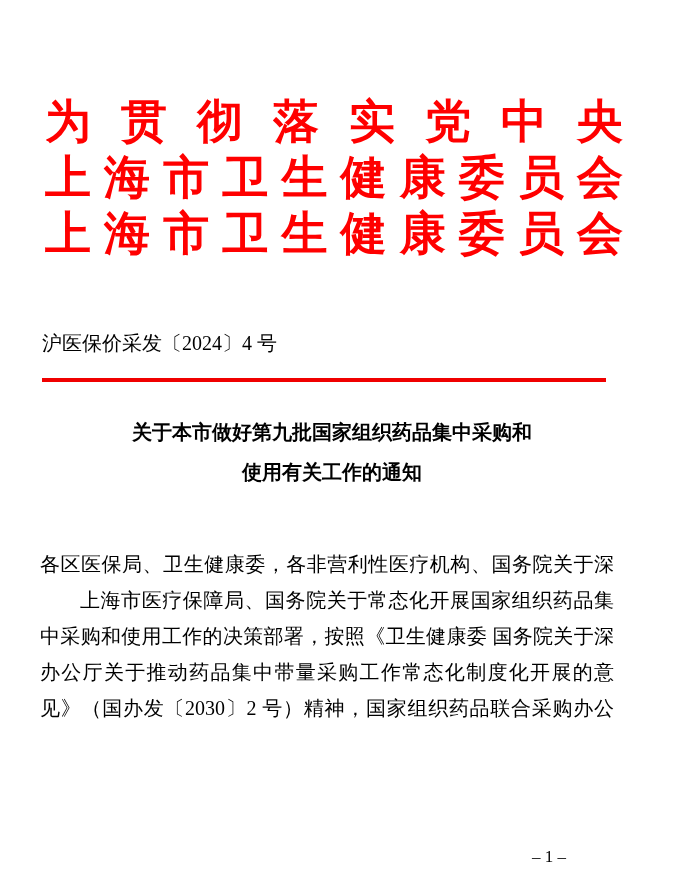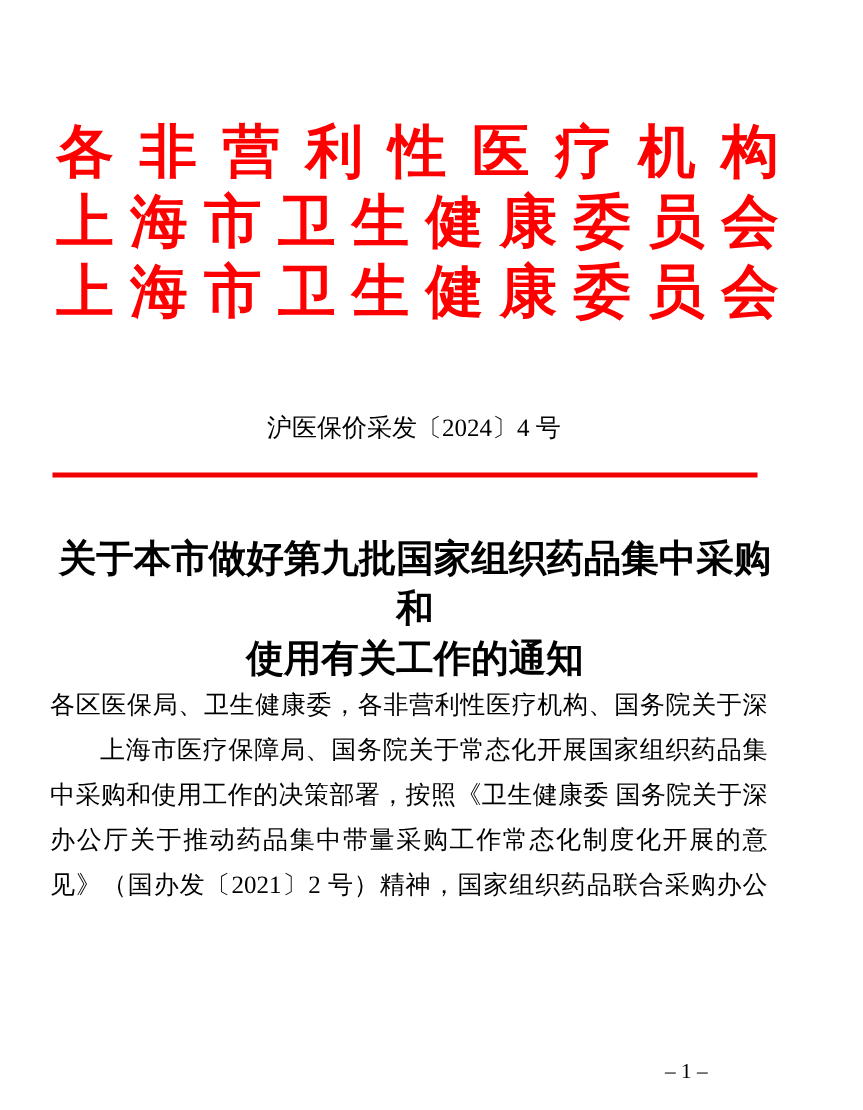--- a/index.html
+++ b/index.html
@@ -33,45 +33,45 @@
     text-align-last: justify;
     white-space: nowrap;
   }
 
   
   .doc-number {
     position: absolute;
     left: 42px;
     top: 331px;
     width: 578px;
-    text-align: center;
+    text-align: left;
     font-size: 20px;
     line-height: 24px;
     color: #000000;
   }
 
   
   .red-rule {
     position: absolute;
     left: 42px;
     top: 378px;
     width: 564px;
     height: 4px;
     background: #f00000;
   }
 
   
   .doc-title {
     position: absolute;
     left: 42px;
-    top: 428px;
+    top: 412px;
     width: 580px;
     margin: 0;
     text-align: center;
-    font-size: 30px;
+    font-size: 20px;
     line-height: 40px;
     font-weight: bold;
     color: #000000;
   }
   .title-line { display: block; }
 
   
   .doc-body {
     position: absolute;
     left: 40px;
@@ -104,37 +104,37 @@
     line-height: 20px;
     color: #000000;
   }
 </style>
 </head>
 <body>
 
 <div class="page">
 
   <div class="agency-header">
-    <div class="agency-line">各非营利性医疗机构</div>
+    <div class="agency-line">为贯彻落实党中央</div>
     <div class="agency-line">上海市卫生健康委员会</div>
     <div class="agency-line">上海市卫生健康委员会</div>
   </div>
 
   <div class="doc-number">沪医保价采发〔2024〕4 号</div>
 
   <div class="red-rule"></div>
 
   <h1 class="doc-title">
     <span class="title-line">关于本市做好第九批国家组织药品集中采购和</span>
     <span class="title-line">使用有关工作的通知</span>
   </h1>
 
   <div class="doc-body">
     <div class="body-line just">各区医保局、卫生健康委，各非营利性医疗机构、国务院关于深</div>
     <div class="body-line just indent">上海市医疗保障局、国务院关于常态化开展国家组织药品集</div>
     <div class="body-line just">中采购和使用工作的决策部署，按照《卫生健康委 国务院关于深</div>
     <div class="body-line just">办公厅关于推动药品集中带量采购工作常态化制度化开展的意</div>
-    <div class="body-line just">见》（国办发〔2021〕2 号）精神，国家组织药品联合采购办公</div>
+    <div class="body-line just">见》（国办发〔2030〕2 号）精神，国家组织药品联合采购办公</div>
   </div>
 
   <div class="page-number">– 1 –</div>
 
 </div>
 
 </body></html>

